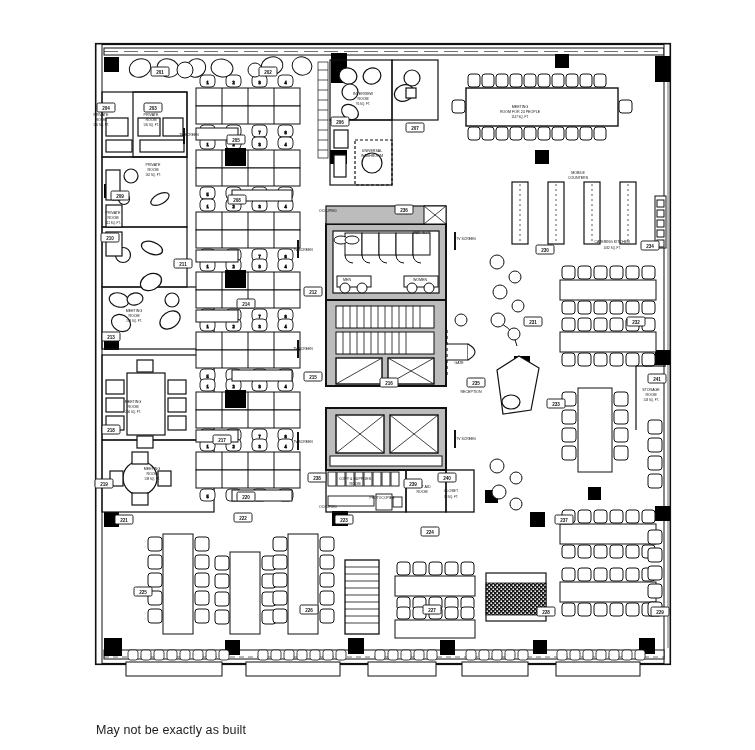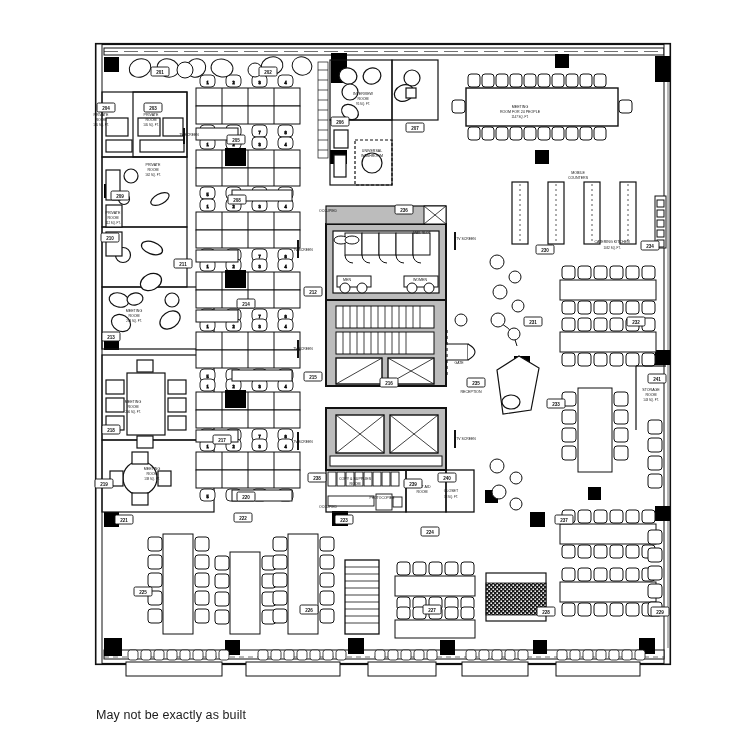--- a/index.html
+++ b/index.html
@@ -1,19 +1,19 @@
 <!DOCTYPE html>
 <html><head>
 <meta charset="utf-8">
 <style>
   html,body{margin:0;padding:0;background:#ffffff;}
   body{width:755px;height:750px;font-family:"Liberation Sans",sans-serif;position:relative;overflow:hidden;}
   #plan-wrap{position:absolute;left:0;top:0;width:755px;height:750px;}
   svg{display:block;}
-  .cap{position:absolute;left:96px;top:708px;font-size:12.5px;color:#1b1b1b;letter-spacing:.1px;}
+  .cap{position:absolute;left:96px;top:723px;font-size:12.5px;color:#1b1b1b;letter-spacing:.1px;}
   text{font-family:"Liberation Sans",sans-serif;fill:#111;}
 </style>
 </head>
 <body>
 
 <div id="plan-wrap">
 <svg width="755" height="750" viewBox="0 0 755 750">
   <defs>
     <pattern id="hatchdots" width="4" height="4" patternUnits="userSpaceOnUse">
       <rect width="4" height="4" fill="#1a1a1a"></rect>

